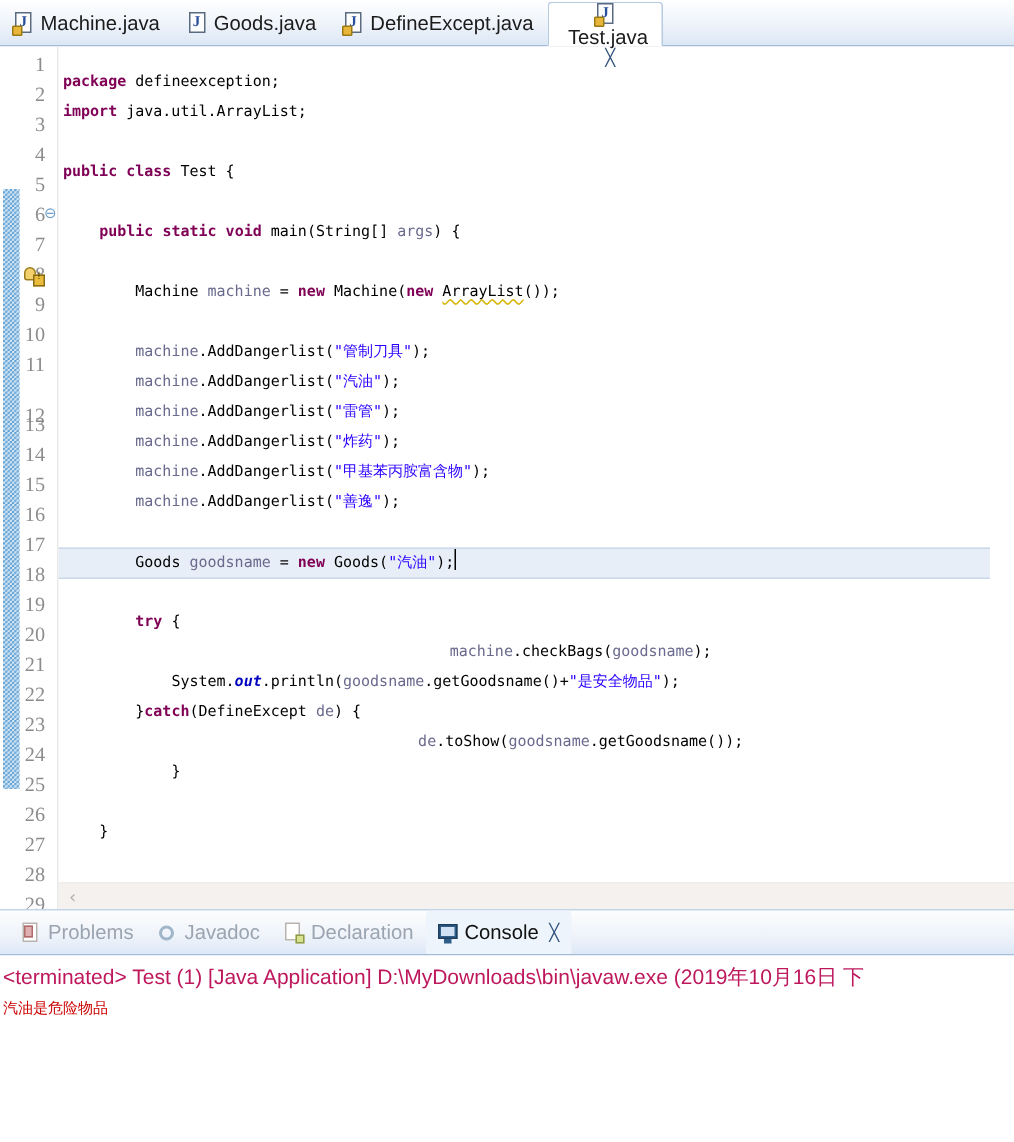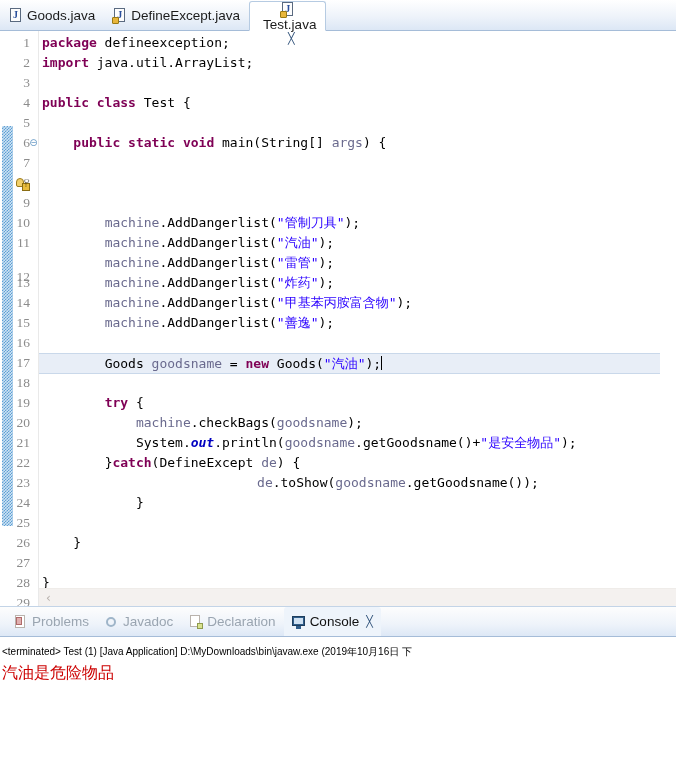--- a/index.html
+++ b/index.html
@@ -176,24 +176,25 @@
     left: 39px; top: 0; right: 0; bottom: 0;
     overflow: hidden;
   }
   .cline {
     position: absolute;
     left: 0; right: 16px;
     height: 20px;
     line-height: 20px;
     white-space: pre;
     font-family: "DejaVu Sans Mono", monospace;
-    font-size: 13px;
+    font-size: 10px;
     color: #000000;
     padding-left: 3px;
     box-sizing: border-box;
+    margin-top: 12px;
   }
   .cline.current {
     background: #e8eef7;
     border-top: 1px solid #c9d8ea;
     border-bottom: 1px solid #c9d8ea;
     height: 21px;
     line-height: 19px;
   }
   .kw  { color: #7f0055; font-weight: bold; }
   .str { color: #2a00ff; }
@@ -319,38 +320,45 @@
     width:5px;height:3px;background:#2f5d8a;
   }
 
   #console-body {
     position: relative;
     padding: 5px 0 0 0;
     background: #ffffff;
   }
   .cons-line {
     font-family: "Liberation Sans", sans-serif;
-    font-size: 10px;
+    font-size: 14px;
     line-height: 19px;
-    color: #000000;
+    color: #be185d;
     white-space: pre;
     padding-left: 2px;
     overflow: hidden;
   }
   .cons-line.err {
     color: #cc0000;
-    font-size: 16px;
+    font-size: 10px;
     padding-top: 2px;
   }
 </style>
 </head>
 <body>
 
 <div id="editor-tabbar">
 
+  <div class="etab">
+    <span class="ico-java">
+      <span class="pg"></span>
+        <span class="lock"></span>
+    </span>
+    <span class="tab-label">Machine.java</span>
+  </div>
 
   <div class="etab">
     <span class="ico-java nolock">
       <span class="pg"></span>
     </span>
     <span class="tab-label">Goods.java</span>
   </div>
 
   <div class="etab">
     <span class="ico-java">
@@ -411,32 +419,33 @@
     </div>
   <div id="gutter-sep"></div>
   <div id="code-area">
       <div class="cline" style="top: 2px;"><span></span><span class="kw">package</span><span class="plain"> defineexception;</span></div>
       <div class="cline" style="top: 22px;"><span></span><span class="kw">import</span><span class="plain"> java.util.ArrayList;</span></div>
       <div class="cline" style="top: 42px;"><span></span></div>
       <div class="cline" style="top: 62px;"><span></span><span class="kw">public</span><span class="plain"> </span><span class="kw">class</span><span class="plain"> Test {</span></div>
       <div class="cline" style="top: 82px;"><span></span></div>
       <div class="cline" style="top: 102px;"><span>    </span><span class="kw">public</span><span class="plain"> </span><span class="kw">static</span><span class="plain"> </span><span class="kw">void</span><span class="plain"> main(String[] </span><span class="lvar">args</span><span class="plain">) {</span></div>
       <div class="cline" style="top: 122px;"><span></span></div>
+      <div class="cline" style="top: 142px;"><span>        </span><span class="plain">Machine </span><span class="lvar">machine</span><span class="plain"> = </span><span class="kw">new</span><span class="plain"> Machine(</span><span class="kw">new</span><span class="plain"> </span><span class="plain squig">ArrayList</span><span class="plain">());</span></div>
       <div class="cline" style="top: 162px;"><span></span></div>
       <div class="cline" style="top: 182px;"><span>        </span><span class="lvar">machine</span><span class="plain">.AddDangerlist(</span><span class="str">"管制刀具"</span><span class="plain">);</span></div>
       <div class="cline" style="top: 202px;"><span>        </span><span class="lvar">machine</span><span class="plain">.AddDangerlist(</span><span class="str">"汽油"</span><span class="plain">);</span></div>
       <div class="cline" style="top: 222px;"><span>        </span><span class="lvar">machine</span><span class="plain">.AddDangerlist(</span><span class="str">"雷管"</span><span class="plain">);</span></div>
       <div class="cline" style="top: 242px;"><span>        </span><span class="lvar">machine</span><span class="plain">.AddDangerlist(</span><span class="str">"炸药"</span><span class="plain">);</span></div>
       <div class="cline" style="top: 262px;"><span>        </span><span class="lvar">machine</span><span class="plain">.AddDangerlist(</span><span class="str">"甲基苯丙胺富含物"</span><span class="plain">);</span></div>
       <div class="cline" style="top: 282px;"><span>        </span><span class="lvar">machine</span><span class="plain">.AddDangerlist(</span><span class="str">"善逸"</span><span class="plain">);</span></div>
       <div class="cline" style="top: 302px;"><span></span></div>
       <div class="cline current" style="top: 322px;"><span>        </span><span class="plain">Goods </span><span class="lvar">goodsname</span><span class="plain"> = </span><span class="kw">new</span><span class="plain"> Goods(</span><span class="str">"汽油"</span><span class="plain">);</span><span class="caret"></span></div>
       <div class="cline" style="top: 342px;"><span></span></div>
       <div class="cline" style="top: 362px;"><span>        </span><span class="kw">try</span><span class="plain"> {</span></div>
-      <div class="cline" style="top: 382px;"><span>            </span><span class="lvar">machine</span><span class="plain">.checkBags(</span><span class="lvar">goodsname</span><span class="plain">);</span></div>
+      <div class="cline" style="top: 382px; text-align: center;"><span>            </span><span class="lvar">machine</span><span class="plain">.checkBags(</span><span class="lvar">goodsname</span><span class="plain">);</span></div>
       <div class="cline" style="top: 402px;"><span>            </span><span class="plain">System.</span><span class="fld">out</span><span class="plain">.println(</span><span class="lvar">goodsname</span><span class="plain">.getGoodsname()+</span><span class="str">"是安全物品"</span><span class="plain">);</span></div>
       <div class="cline" style="top: 422px;"><span>        </span><span class="plain">}</span><span class="kw">catch</span><span class="plain">(DefineExcept </span><span class="lvar">de</span><span class="plain">) {</span></div>
       <div class="cline" style="top: 442px; text-align: center;"><span>            </span><span class="lvar">de</span><span class="plain">.toShow(</span><span class="lvar">goodsname</span><span class="plain">.getGoodsname());</span></div>
       <div class="cline" style="top: 462px;"><span>            </span><span class="plain">}</span></div>
       <div class="cline" style="top: 482px;"><span></span></div>
       <div class="cline" style="top: 502px;"><span>    </span><span class="plain">}</span></div>
       <div class="cline" style="top: 522px;"><span></span></div>
       <div class="cline" style="top: 542px;"><span></span><span class="plain">}</span></div>
       <div class="cline" style="top: 562px;"><span></span></div>
     </div>

